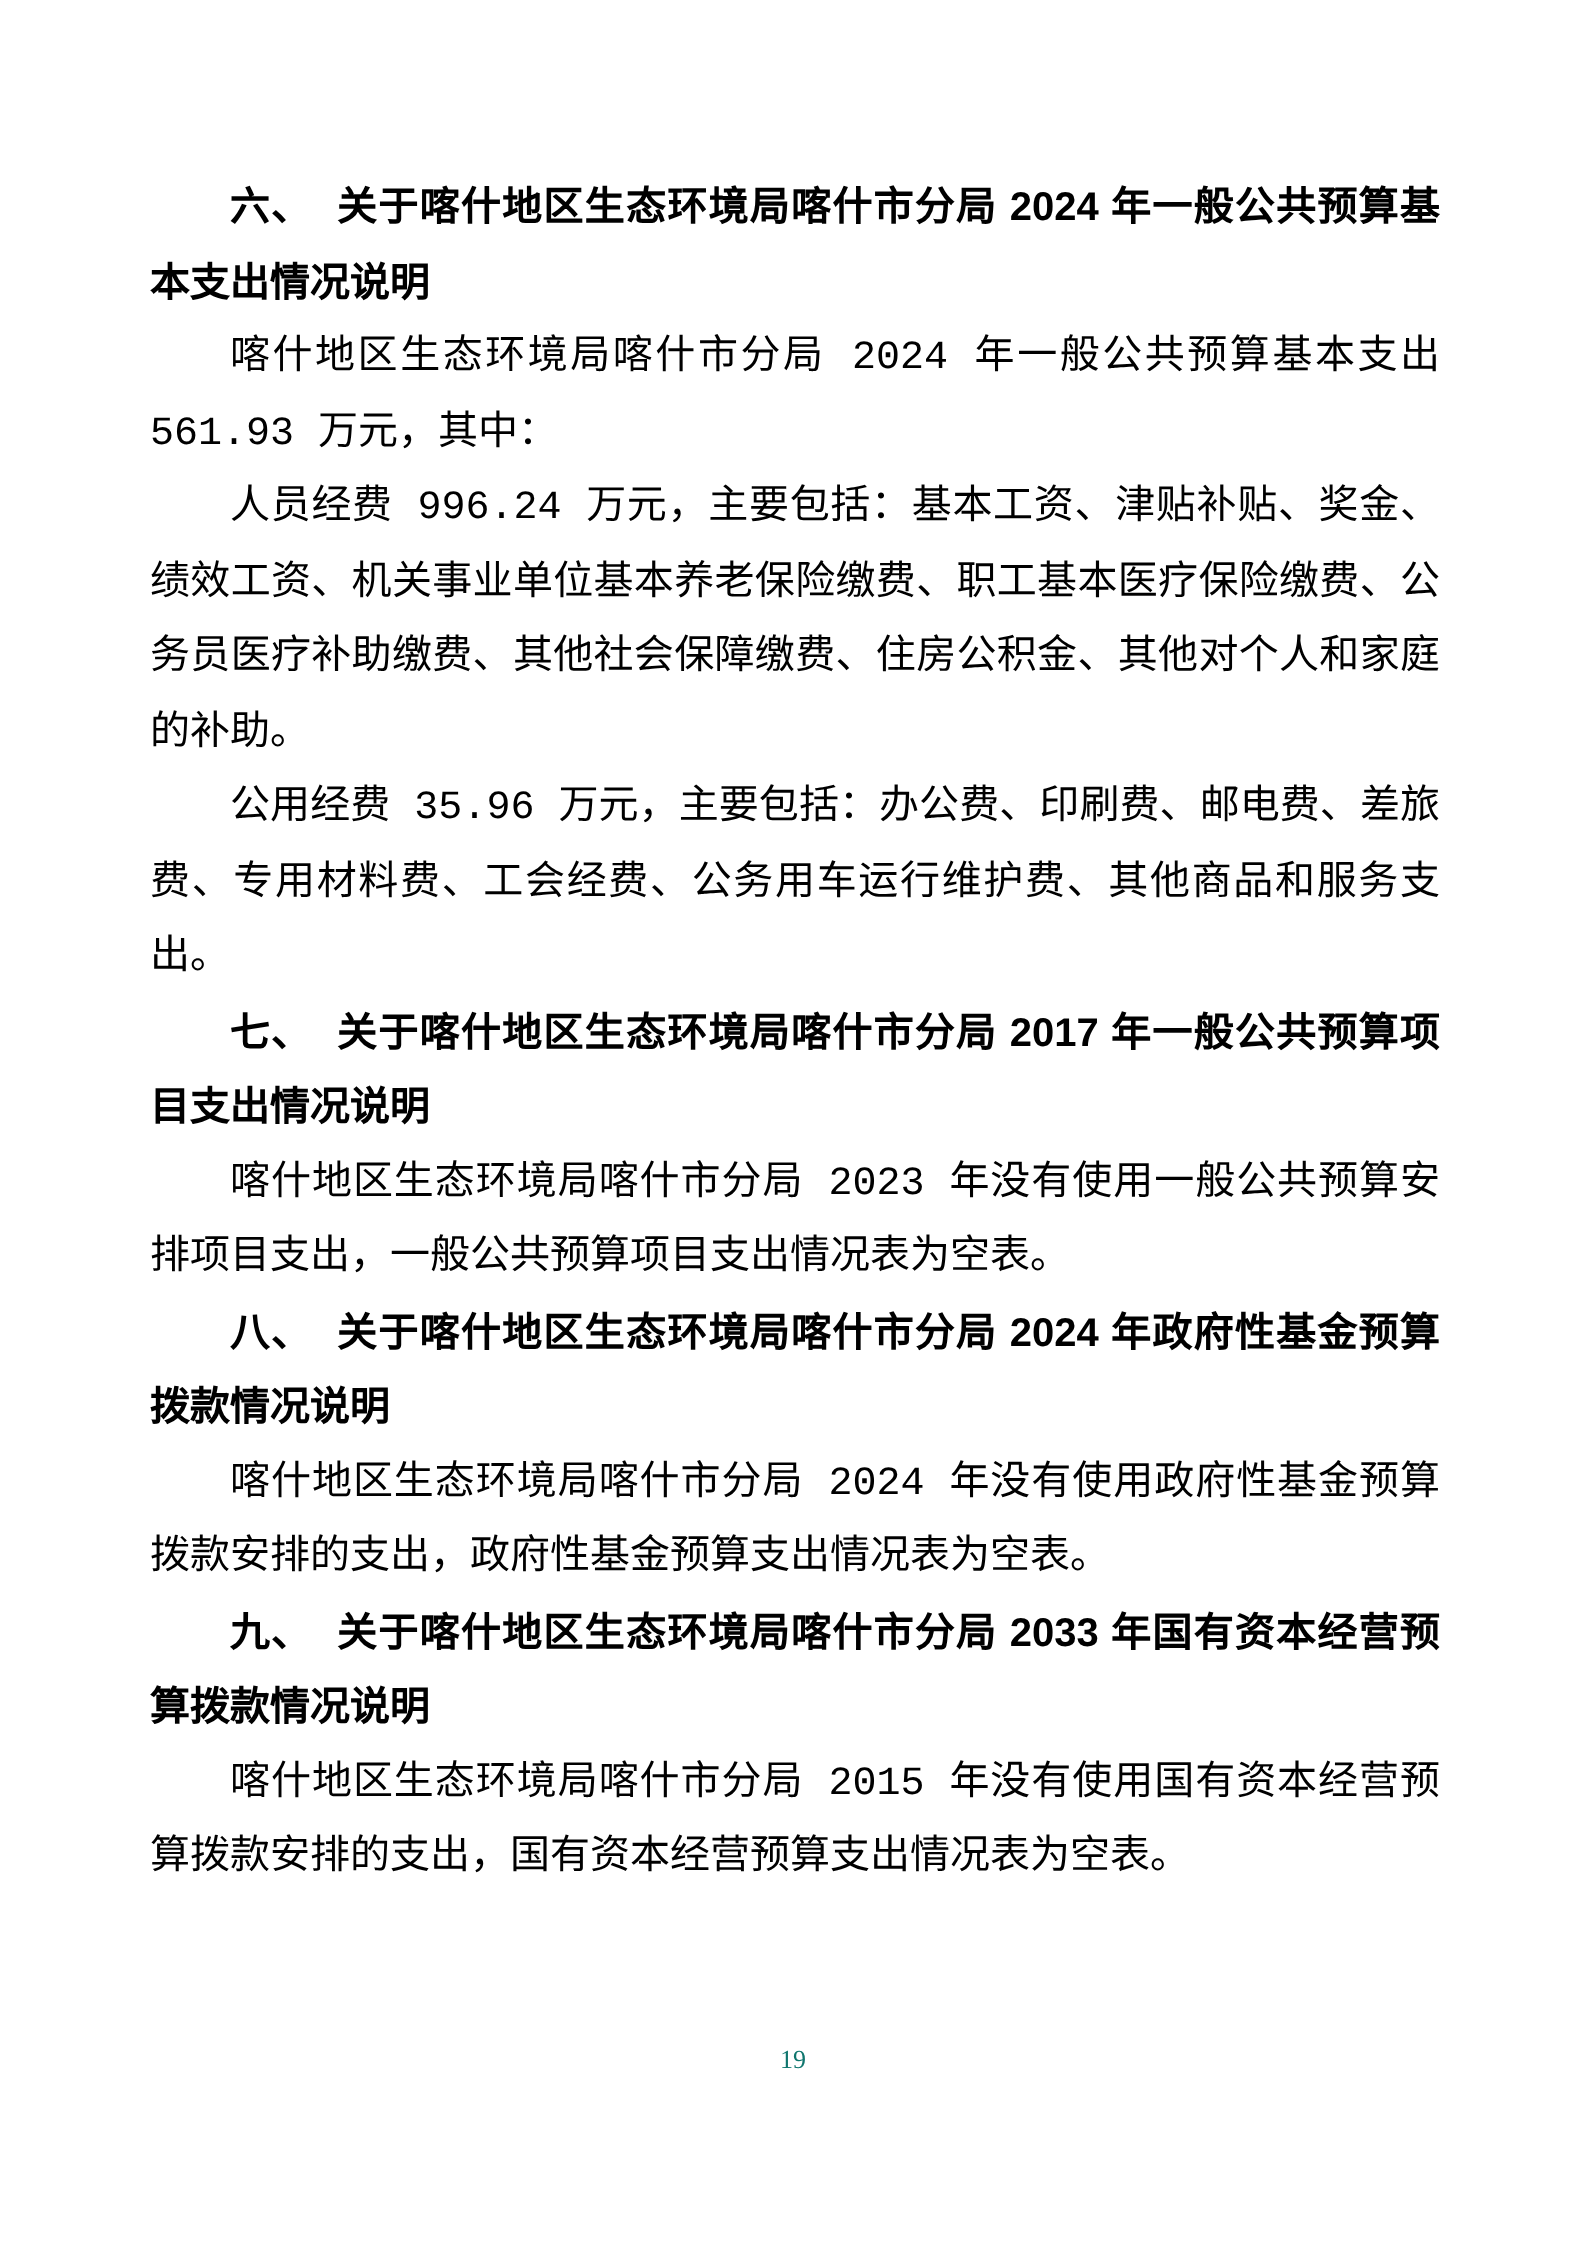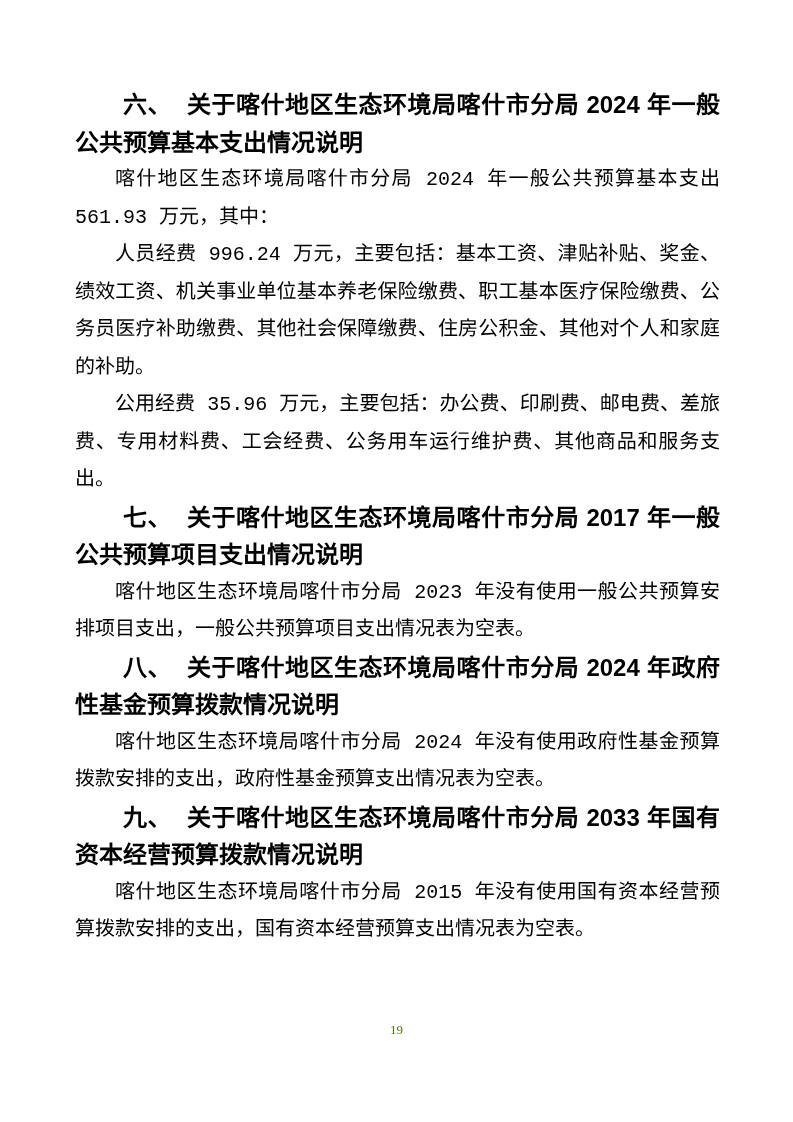--- a/index.html
+++ b/index.html
@@ -21,21 +21,21 @@
     left: 75px;
     top: 86px;
     width: 645px;
     font-size: 20px;
     line-height: 37.5px;
     text-align: justify;
     text-justify: inter-ideograph;
   }
   .sec-heading {
     margin: 0;
-    font-size: 24px;
+    font-size: 20px;
     font-weight: bold;
     text-indent: 2em;
     font-family: "Liberation Sans", sans-serif;
     line-height: 37.5px;
   }
   .sec-no {
     margin-right: 0.62em;
   }
   .content p {
     margin: 0;
@@ -44,21 +44,21 @@
     font-family: Liberation Mono, monospace;
   }
   .page-number {
     position: absolute;
     top: 1022px;
     left: 0;
     width: 793px;
     text-align: center;
     font-size: 13px;
     line-height: 16px;
-    color: #4d7c0f;
+    color: #0f766e;
     font-family: "Liberation Serif", serif;
   }
 </style>
 </head>
 <body>
 
 <div class="page">
   <div class="content">
 
     <section>

